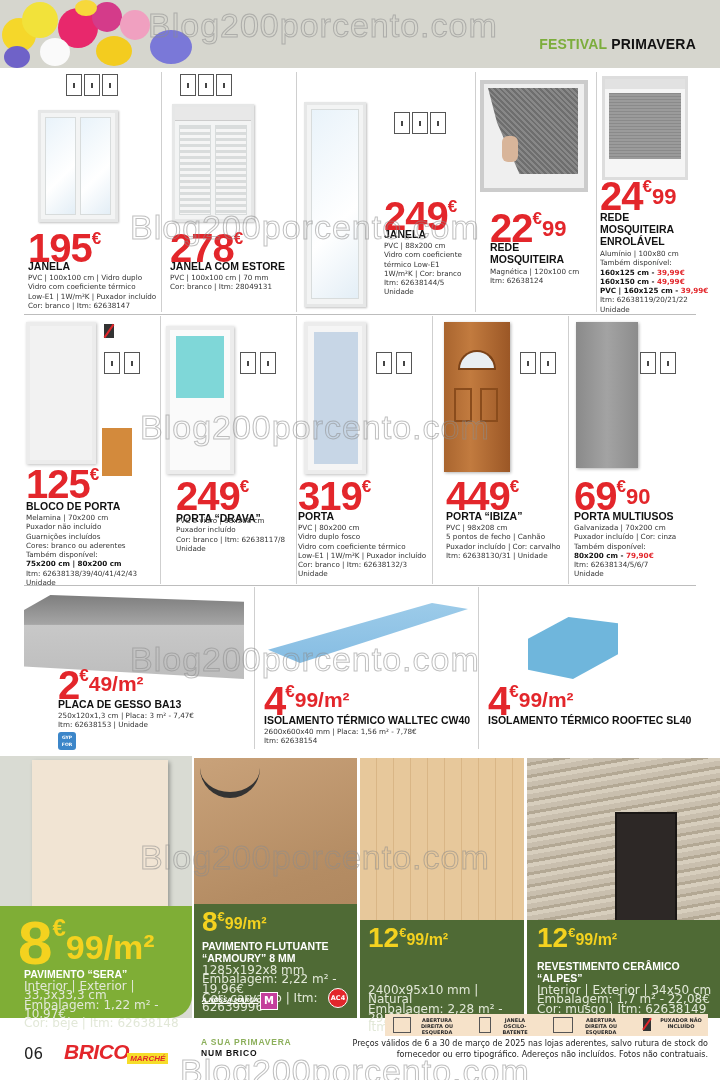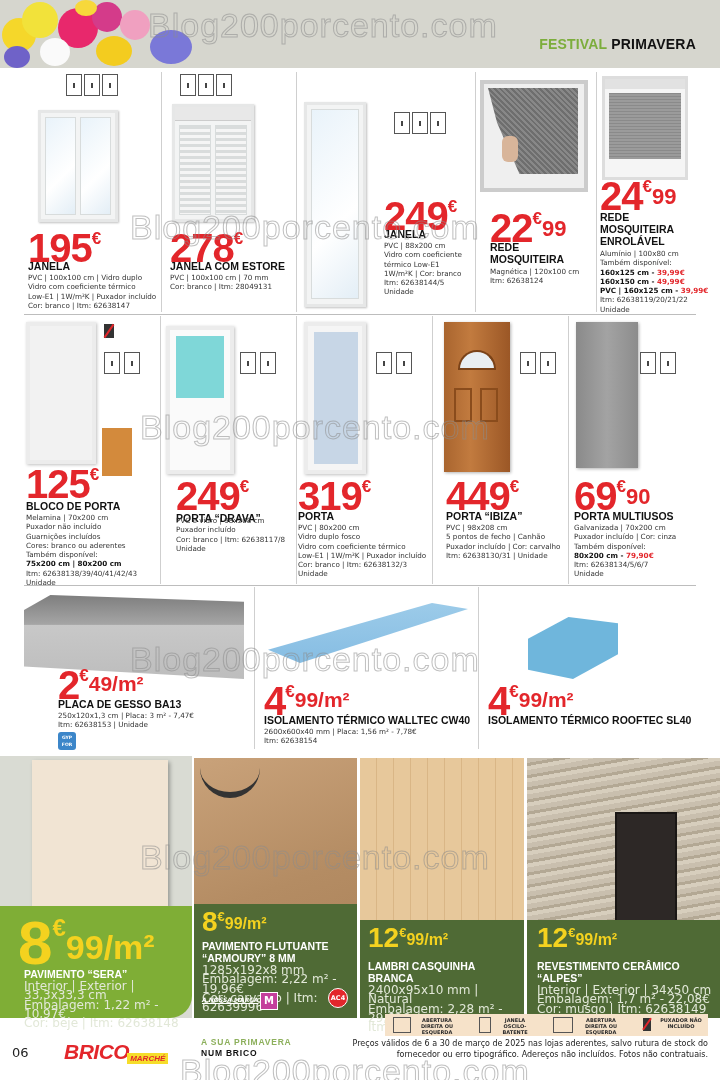--- a/index.html
+++ b/index.html
@@ -46,21 +46,21 @@
   .legendbar { position: absolute; left: 385px; top: 1014px; width: 323px; height: 22px; background: #f6e2c9; }
   .leg-item { position: absolute; top: 3px; font-size: 5px; font-weight: bold; color: #2a2a2a; text-align: center; line-height: 6px; }
   .footer-note { position: absolute; right: 12px; top: 1038px; width: 380px; text-align: right; font-size: 8px; line-height: 11px; color: #222; }
 
   .logo { position: absolute; left: 64px; top: 1040px; }
   .logo .brico { font-family: "Liberation Sans", sans-serif; font-weight: bold; font-style: italic; font-size: 21px; color: #e3262b; letter-spacing: -0.5px; }
   .logo .marche { display: inline-block; font-family: "Liberation Sans", sans-serif; font-weight: bold; font-style: italic; font-size: 8px; color: #e3262b; background: #f6dd2a; padding: 1px 3px; vertical-align: bottom; margin-left: -2px; }
   .tagline { position: absolute; left: 201px; top: 1037px; font-family: "Liberation Sans", sans-serif; font-weight: bold; font-size: 8.5px; line-height: 11px; letter-spacing: 0.8px; }
   .tagline .t1 { color: #8db05c; }
   .tagline .t2 { color: #111; }
-  .pagenum { position: absolute; left: 12px; top: 1045px; font-size: 13px; color: #222; }
+  .pagenum { position: absolute; left: 24px; top: 1045px; font-size: 15px; color: #222; }
 </style>
 </head>
 <body>
 
 <div class="header">
   <div class="flowers">
     <div class="flower" style="left:2px;top:18px;width:34px;height:34px;background:#f5d72a;"></div>
     <div class="flower" style="left:22px;top:2px;width:36px;height:36px;background:#f2e23a;"></div>
     <div class="flower" style="left:58px;top:8px;width:40px;height:40px;background:#e8286c;"></div>
     <div class="flower" style="left:40px;top:38px;width:30px;height:28px;background:#fafafa;"></div>
@@ -366,21 +366,20 @@
       <div style="position:absolute;left:66px;top:88px;width:18px;height:18px;background:#c43f9c;border:1px solid #fff;color:#fff;font-size:10px;font-weight:bold;text-align:center;line-height:16px;">M</div>
       <div style="position:absolute;left:134px;top:84px;width:20px;height:20px;border-radius:50%;background:#e3262b;border:1px solid #fff;color:#fff;font-size:6.5px;font-weight:bold;text-align:center;line-height:18px;">AC4</div>
     </div>
   </div>
 
   <div style="position:absolute;left:360px;top:2px;width:164px;height:260px;background:repeating-linear-gradient(90deg,#e7c89b 0 16px,#d9b686 16px 17px);">
     <div class="gpanel" style="left:0;top:162px;width:164px;height:98px;">
       <div class="yprice" style="position:absolute;left:8px;top:4px;">
         <span style="font-size:28px;">12</span><span style="font-size:13px;vertical-align:top;position:relative;top:2px;">€</span><span style="font-size:16px;vertical-align:top;position:relative;top:8px;">99/m²</span>
       </div>
-      <div class="gname" style="position:absolute;left:8px;top:40px;width:150px;">LAMBRI CASQUINHA BRANCA</div>
       <div class="gdesc" style="position:absolute;left:8px;top:66px;">
         <div>2400x95x10 mm | Natural</div>
           <div>Embalagem: 2,28 m² - 29,62€</div>
           <div>Itm: 62639995</div>
       </div>
     </div>
   </div>
 
   <div style="position:absolute;left:527px;top:2px;width:193px;height:260px;background:repeating-linear-gradient(170deg,#c9bfae 0 5px,#b3a894 5px 8px,#d7cebd 8px 12px);">
     <div style="position:absolute;left:88px;top:54px;width:62px;height:130px;background:#2d2826;border:2px solid #1a1715;"></div>

